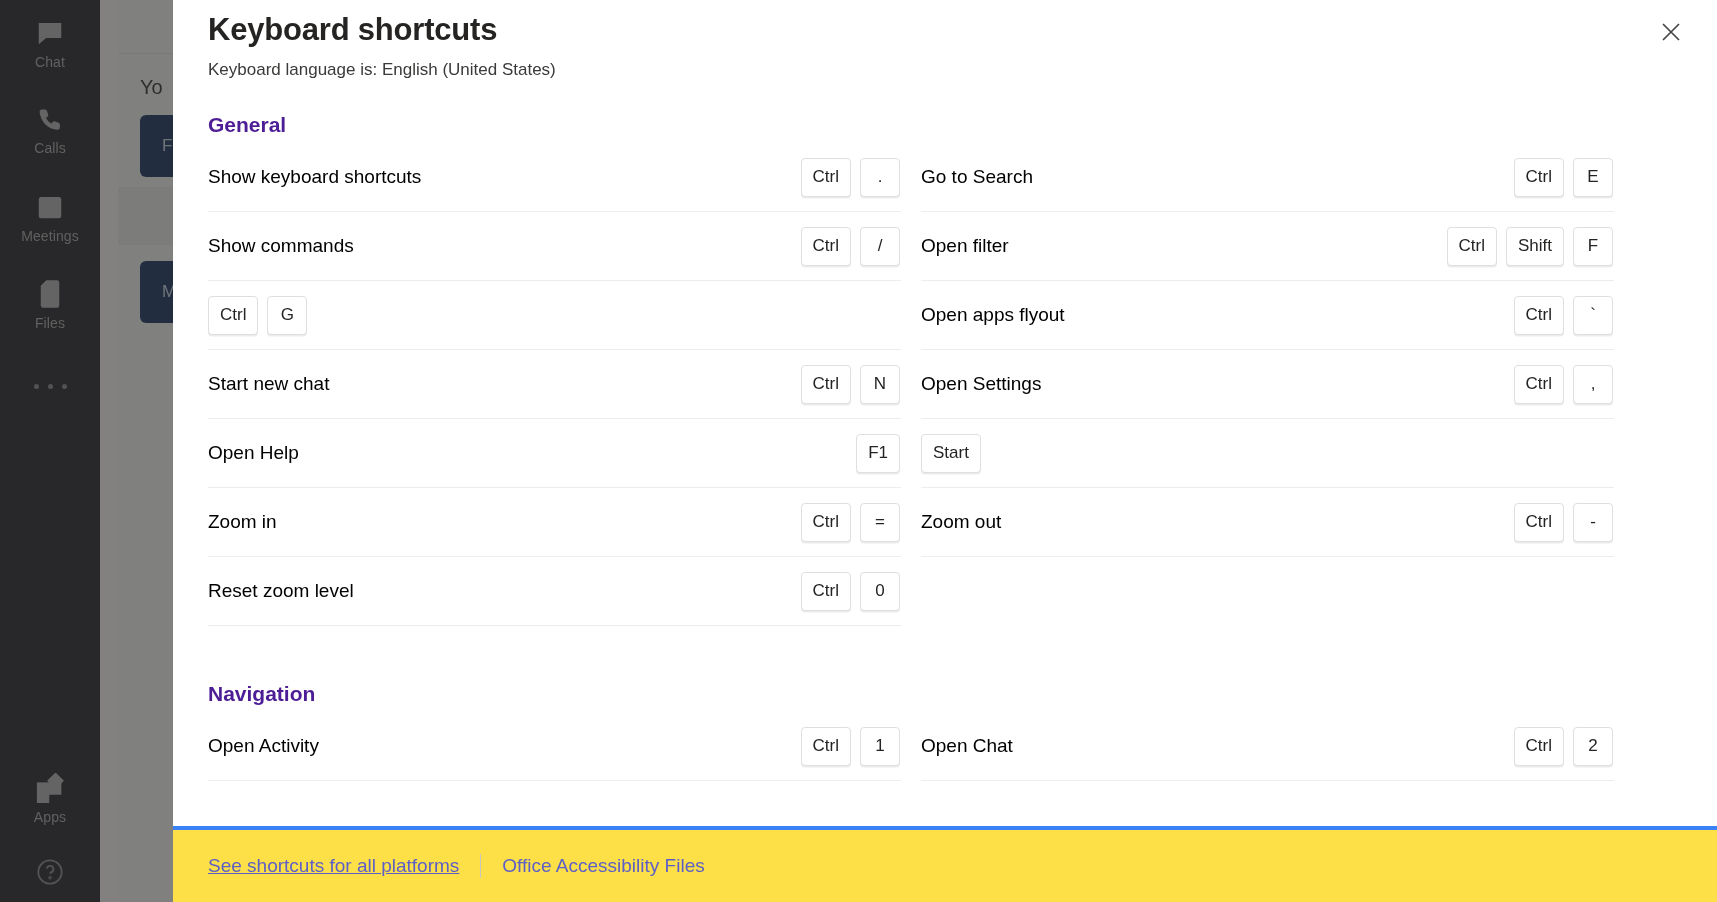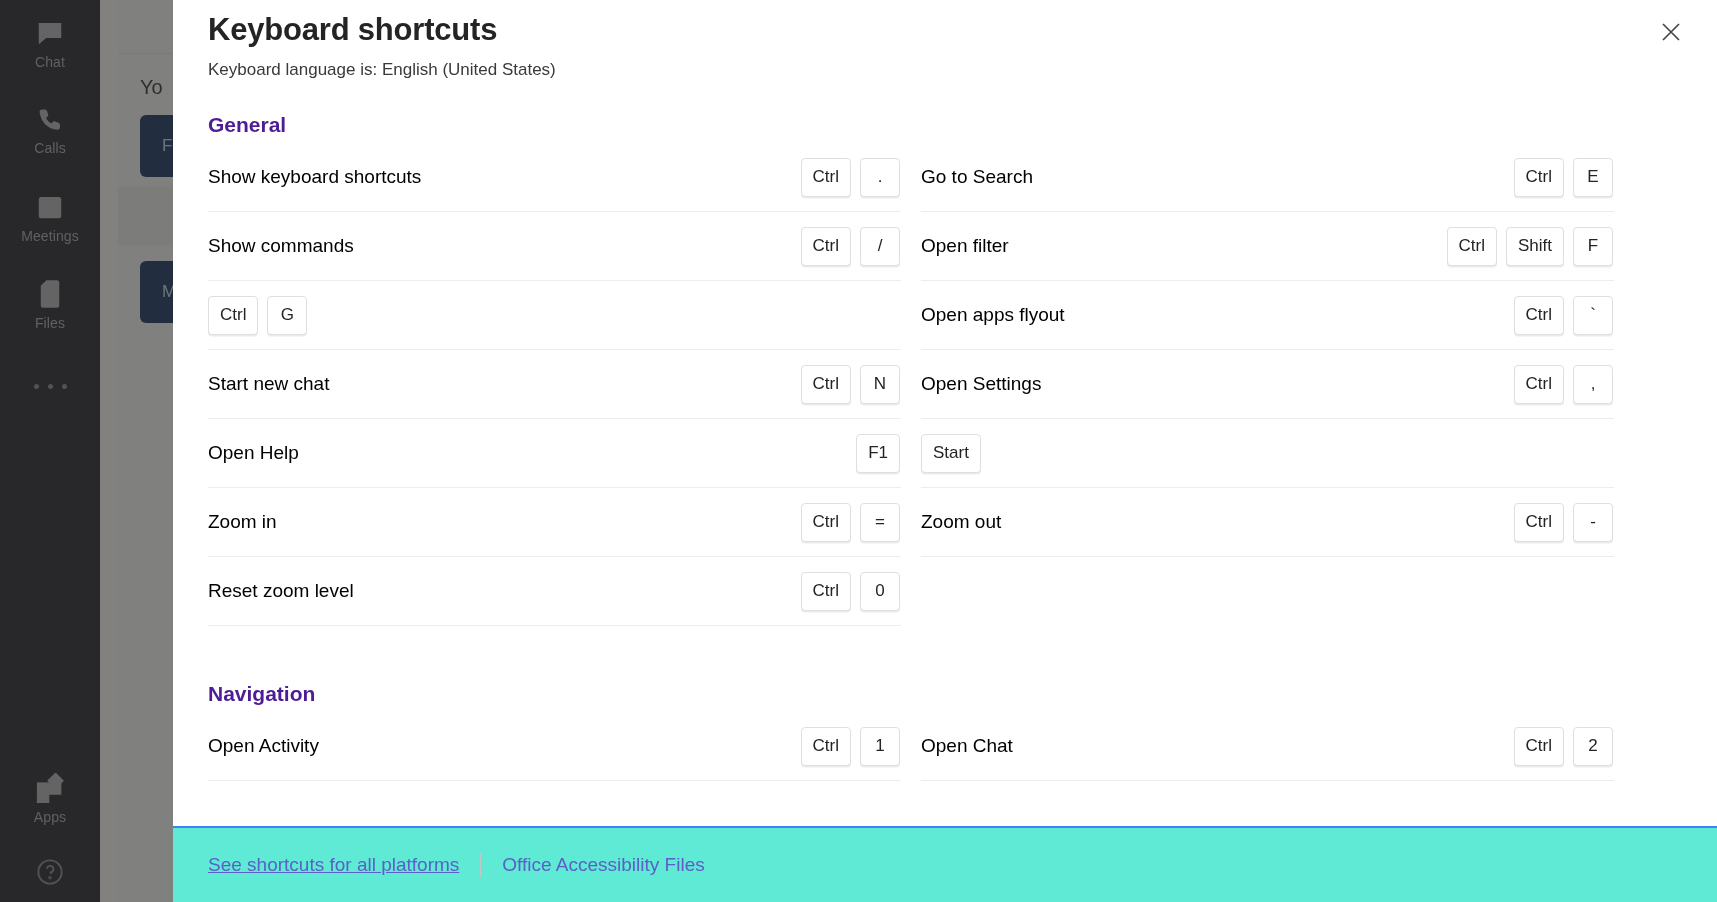--- a/index.html
+++ b/index.html
@@ -226,22 +226,22 @@
     color: #252423;
     font-family: "Liberation Sans", sans-serif;
   }
 
   
   .nav-rows { margin-top: 2px; }
 
   .dialog-foot {
     flex: 0 0 auto;
     height: 76px;
-    background: #5eead4;
-    border-top: 2px solid #3b82f6;
+    background: #fde047;
+    border-top: 4px solid #3b82f6;
     display: flex;
     align-items: center;
     padding-left: 35px;
     gap: 4px;
     position: relative;
     z-index: 6;
   }
   .foot-link {
     font-size: 19px;
     color: #5b5fc7;

